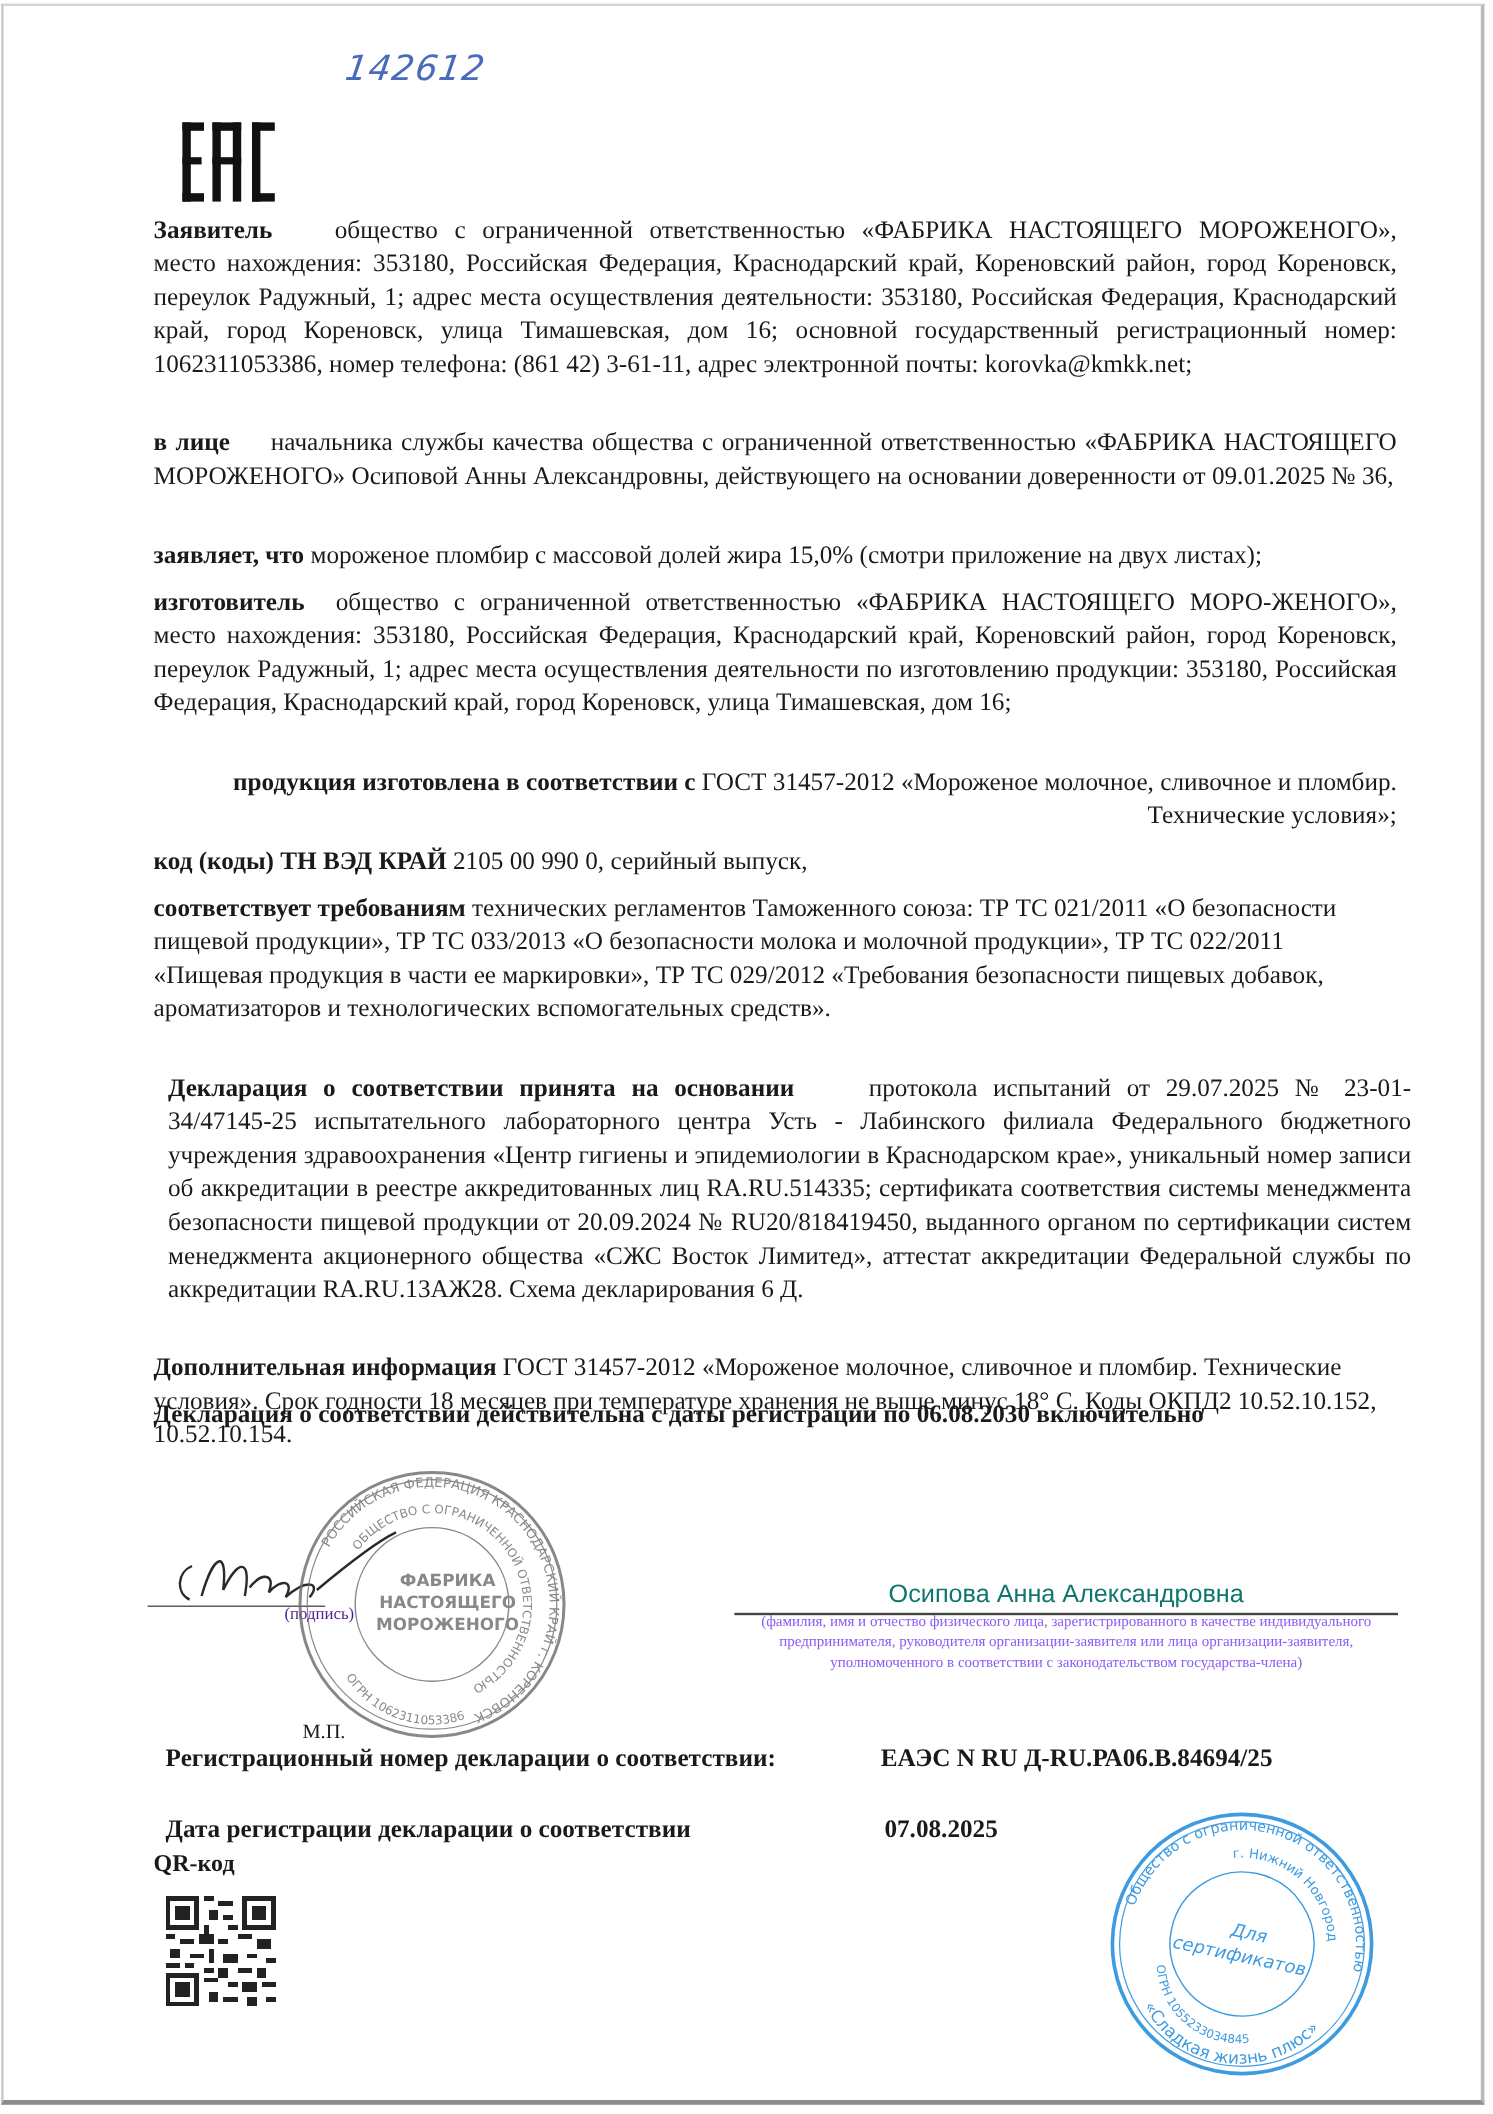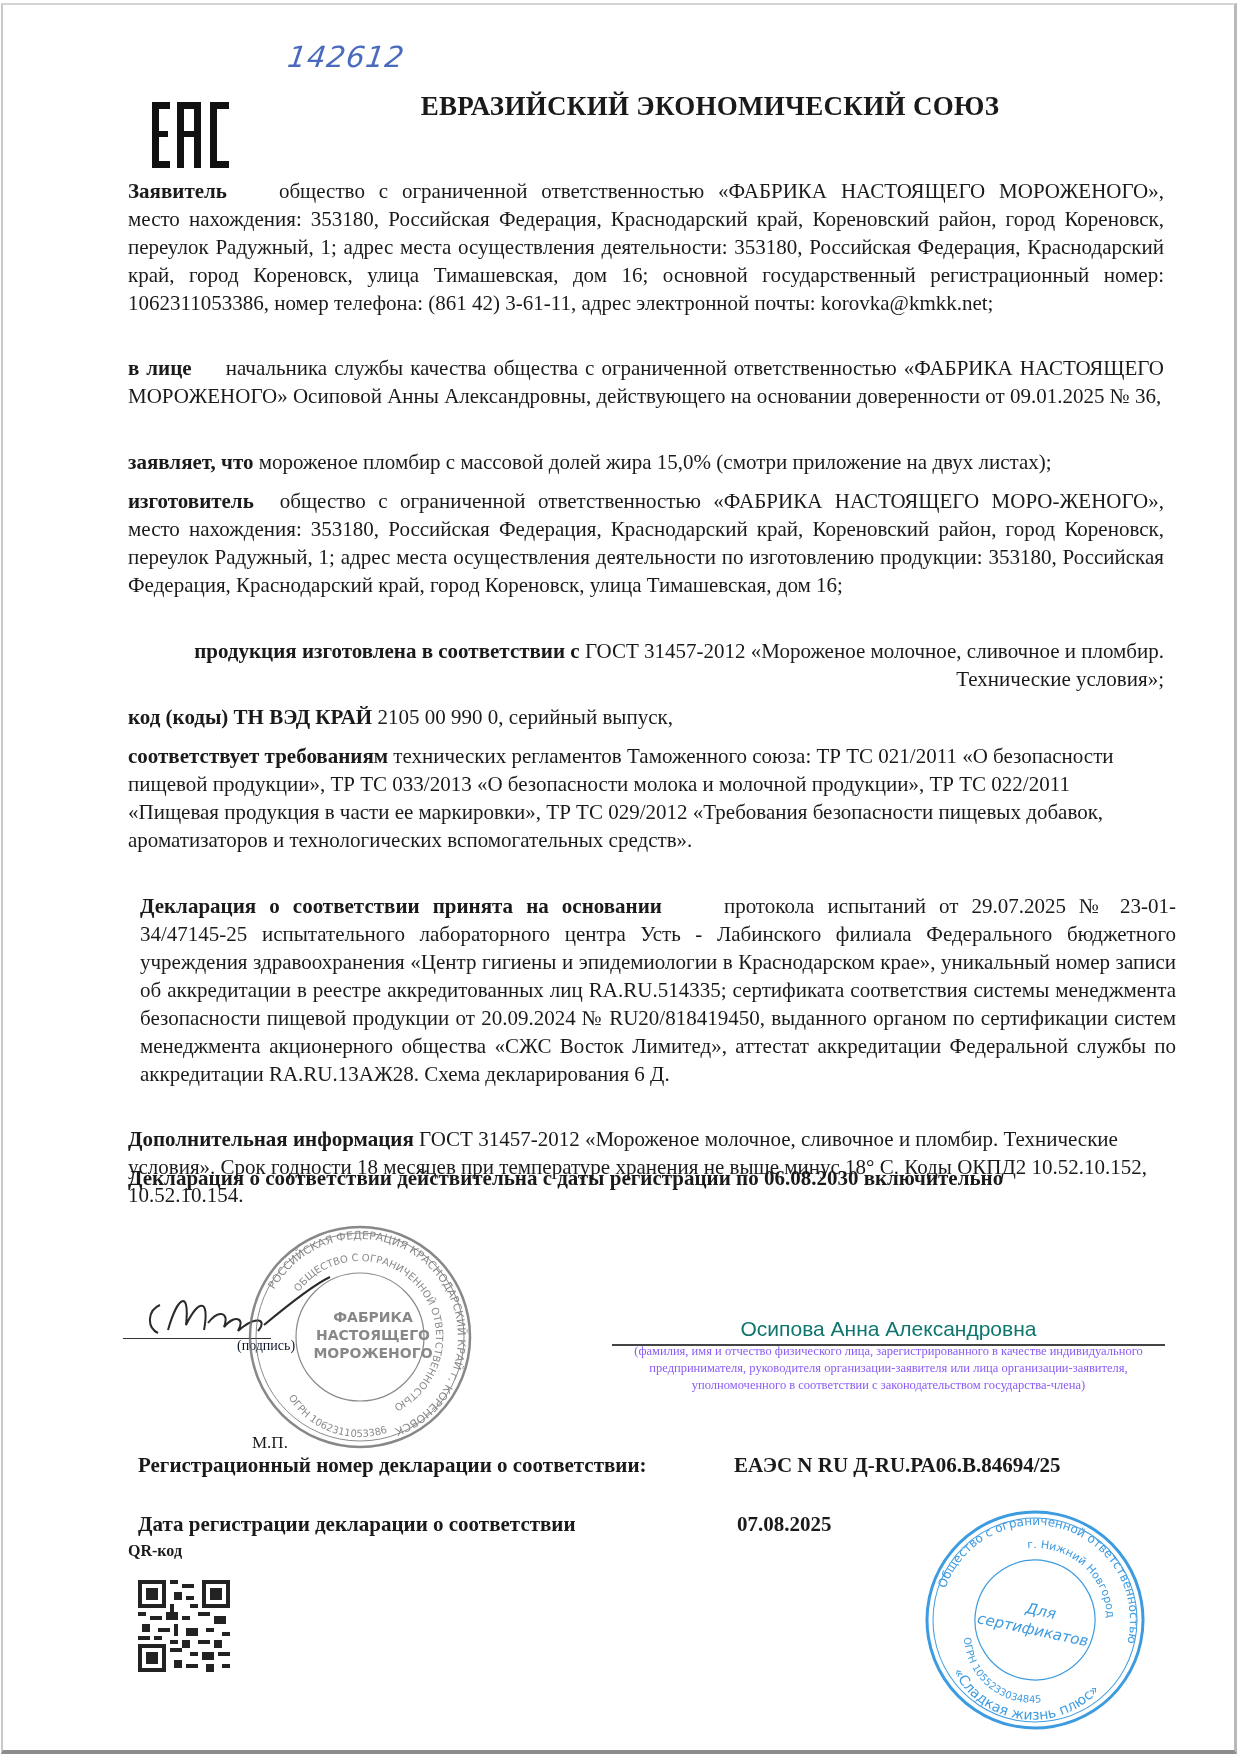--- a/index.html
+++ b/index.html
@@ -24,39 +24,39 @@
     font-weight:bold; font-size:27px; line-height:32px; letter-spacing:0.3px;
   }
   .para {
     position:absolute; left:128px; width:1036px; font-size:21px; line-height:28px; text-align:justify;
   }
   .para b { font-weight:bold; }
   .lbl-gap { display:inline-block; }
   .sig-line {
     position:absolute; left:123px; top:1338px; width:148px; border-top:1.5px solid #333;
   }
-  .sig-caption { position:absolute; left:237px; top:1338px; font-size:14px; color:#0f172a; }
+  .sig-caption { position:absolute; left:237px; top:1338px; font-size:14px; color:#4c1d95; }
   .name-line {
     position:absolute; left:612px; top:1317px; width:553px; text-align:center;
     font-size:21px; line-height:24px; border-bottom:2px solid #444; padding-bottom:3px;
     font-family:"Liberation Sans", sans-serif; font-weight:normal; color:#0f766e;
   }
   .name-caption {
     position:absolute; left:612px; top:1343px; width:553px; text-align:center;
     font-size:12.5px; line-height:17px; color:#8b5cf6;
   }
   .stamp-red { position:absolute; left:245px; top:1222px; width:230px; height:230px; opacity:0.82; }
   .stamp-blue { position:absolute; left:915px; top:1505px; width:240px; height:230px; }
   .signature { position:absolute; left:138px; top:1275px; width:200px; height:70px; }
   .mp { position:absolute; left:252px; top:1433px; font-size:17px; }
   .reg-row { position:absolute; left:138px; top:1453px; font-size:21px; font-weight:bold; }
   .reg-num { position:absolute; left:734px; top:1453px; font-size:21px; font-weight:bold; }
   .date-row { position:absolute; left:138px; top:1512px; font-size:21px; font-weight:bold; }
   .date-val { position:absolute; left:737px; top:1512px; font-size:21px; font-weight:bold; }
-  .qr-label { position:absolute; left:128px; top:1542px; font-size:16px; font-weight:bold; }
+  .qr-label { position:absolute; left:128px; top:1542px; font-size:20px; font-weight:bold; }
   .qr { position:absolute; left:138px; top:1580px; width:92px; height:92px; }
 </style>
 </head>
 <body>
 
 <div class="page-border"></div>
 
 <div class="handwritten">142612</div>
 
 <svg class="eac-logo" viewBox="0 0 82 70">
@@ -69,21 +69,20 @@
     <rect x="44" y="2" width="7" height="66"></rect>
     <rect x="27" y="2" width="24" height="7"></rect>
     <rect x="27" y="31" width="24" height="6"></rect>
     <rect x="60" y="2" width="7" height="66"></rect>
     <rect x="60" y="2" width="19" height="7"></rect>
     <rect x="60" y="61" width="19" height="7"></rect>
   </g>
 </svg>
 
 <div class="header">
-  <div>ЕВРАЗИЙСКИЙ ЭКОНОМИЧЕСКИЙ СОЮЗ</div>
 </div>
 
 <div class="para" style="top:177px;">
   <b>Заявитель</b><span class="lbl-gap" style="width:52px"></span><span>общество с ограниченной ответственностью «ФАБРИКА НАСТОЯЩЕГО МОРОЖЕНОГО», место нахождения: 353180, Российская Федерация, Краснодарский край, Кореновский район, город Кореновск, переулок Радужный, 1; адрес места осуществления деятельности: 353180, Российская Федерация, Краснодарский край, город Кореновск, улица Тимашевская, дом 16; основной государственный регистрационный номер: 1062311053386, номер телефона: (861 42) 3-61-11, адрес электронной почты: korovka@kmkk.net;</span>
 </div>
 
 <div class="para" style="top:354px;">
   <b>в лице</b><span class="lbl-gap" style="width:34px"></span><span>начальника службы качества общества с ограниченной ответственностью «ФАБРИКА НАСТОЯЩЕГО МОРОЖЕНОГО» Осиповой Анны Александровны, действующего на основании доверенности от 09.01.2025 № 36,</span>
 </div>
 

